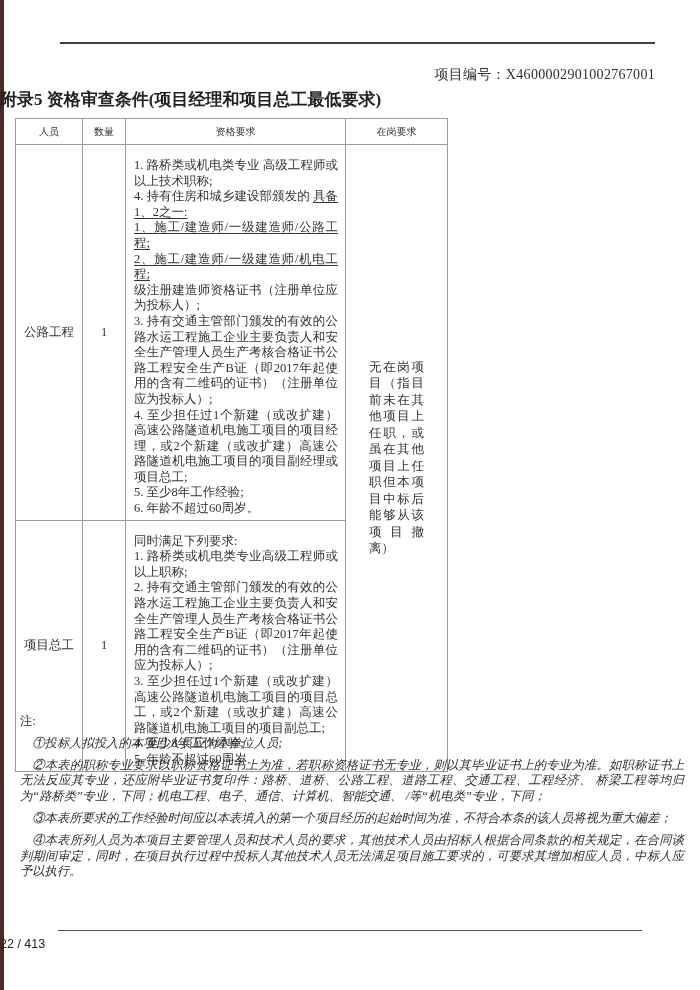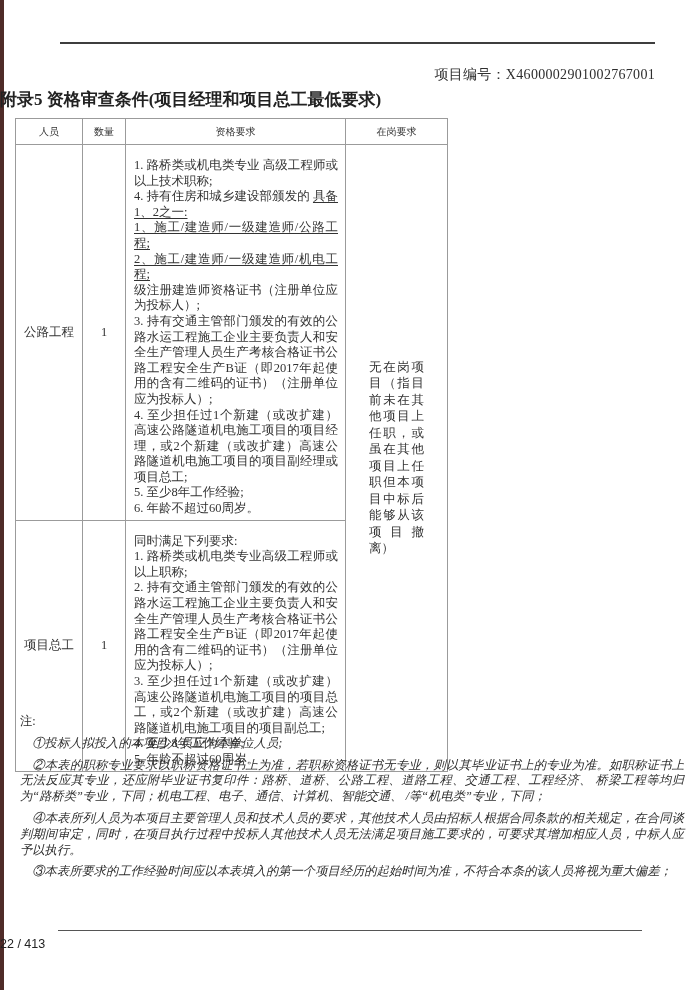--- a/index.html
+++ b/index.html
@@ -121,18 +121,18 @@
           <div class="para"><span>5. 年龄不超过60周岁。</span></div>
         </td>
     </tr>
   </tbody>
 </table>
 
 <div class="notes">
   <div class="notes-label">注:</div>
   <p class="note">①投标人拟投入的本项目人员应为本单位人员;</p>
   <p class="note">②本表的职称专业要求以职称资格证书上为准，若职称资格证书无专业，则以其毕业证书上的专业为准。如职称证书上无法反应其专业，还应附毕业证书复印件：路桥、道桥、公路工程、道路工程、交通工程、工程经济、 桥梁工程等均归为“路桥类”专业，下同；机电工程、电子、通信、计算机、智能交通、 /等“机电类”专业，下同；</p>
+  <p class="note">③本表所要求的工作经验时间应以本表填入的第一个项目经历的起始时间为准，不符合本条的该人员将视为重大偏差；</p>
   <p class="note">④本表所列人员为本项目主要管理人员和技术人员的要求，其他技术人员由招标人根据合同条款的相关规定，在合同谈判期间审定，同时，在项目执行过程中投标人其他技术人员无法满足项目施工要求的，可要求其增加相应人员，中标人应予以执行。</p>
-  <p class="note">③本表所要求的工作经验时间应以本表填入的第一个项目经历的起始时间为准，不符合本条的该人员将视为重大偏差；</p>
 </div>
 
 <div class="footer-rule"></div>
 <div class="page-number">22 / 413</div>
 
 </body></html>

